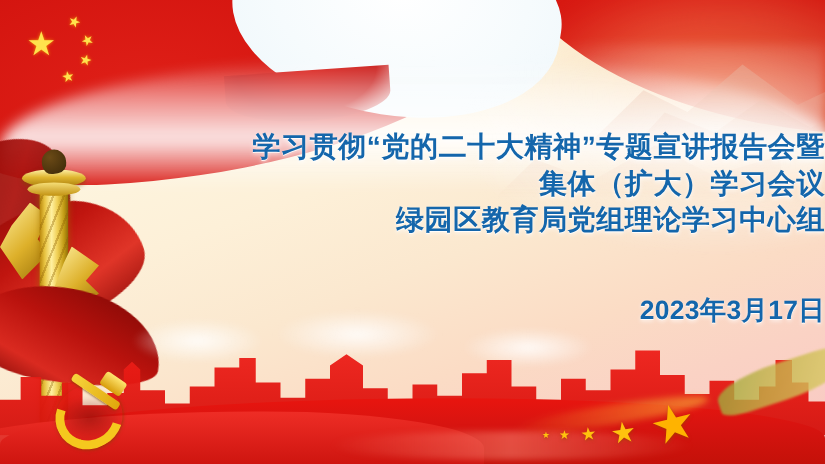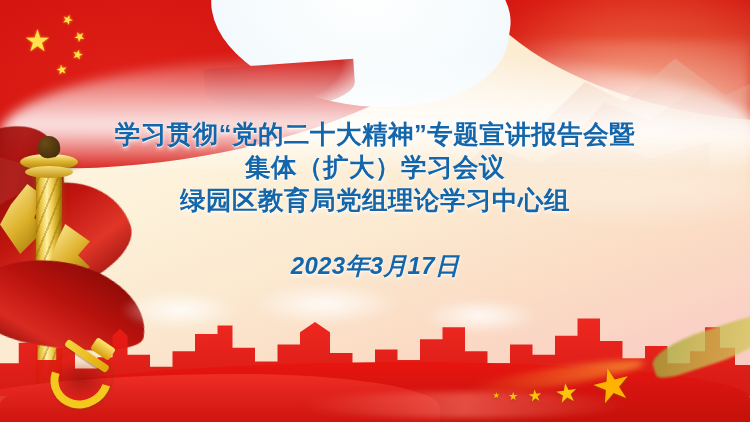--- a/index.html
+++ b/index.html
@@ -219,32 +219,31 @@
   }
   .ribbon-tr{
     position:absolute;right:-20px;bottom:58px;width:120px;height:34px;
     background:linear-gradient(120deg,#9aa83a,#c3b44a 40%,#e0cf6a);
     border-radius:50% 20% 50% 20%;
     transform:rotate(-18deg);
     opacity:.8;filter:blur(1px);
   }
 
   
-  .text-block{position:absolute;left:0;top:118px;width:750px;text-align:center;z-index:20;}
+  .text-block{position:absolute;left:0;top:118px;width:750px;text-align:right;z-index:20;}
   .title-line{
     color:#1466ab;font-weight:bold;font-size:25.5px;line-height:33px;
     letter-spacing:.5px;
     text-shadow:0 1px 0 rgba(255,255,255,.85), 0 2px 4px rgba(255,255,255,.75);
     white-space:nowrap;
   }
   .date-line{
-    margin-top:33px;color:#1466ab;font-weight:bold;font-size:24px;
+    margin-top:49px;color:#1466ab;font-weight:bold;font-size:24px;
     letter-spacing:.3px;
     text-shadow:0 1px 0 rgba(255,255,255,.85), 0 2px 4px rgba(255,255,255,.75);
-    font-style:italic;
   }
 </style>
 </head>
 <body>
 
 <div id="poster">
 
   <div class="wave-red-main"></div>
   <div class="wave-red-right"></div>
   <div class="warm-glow"></div>

